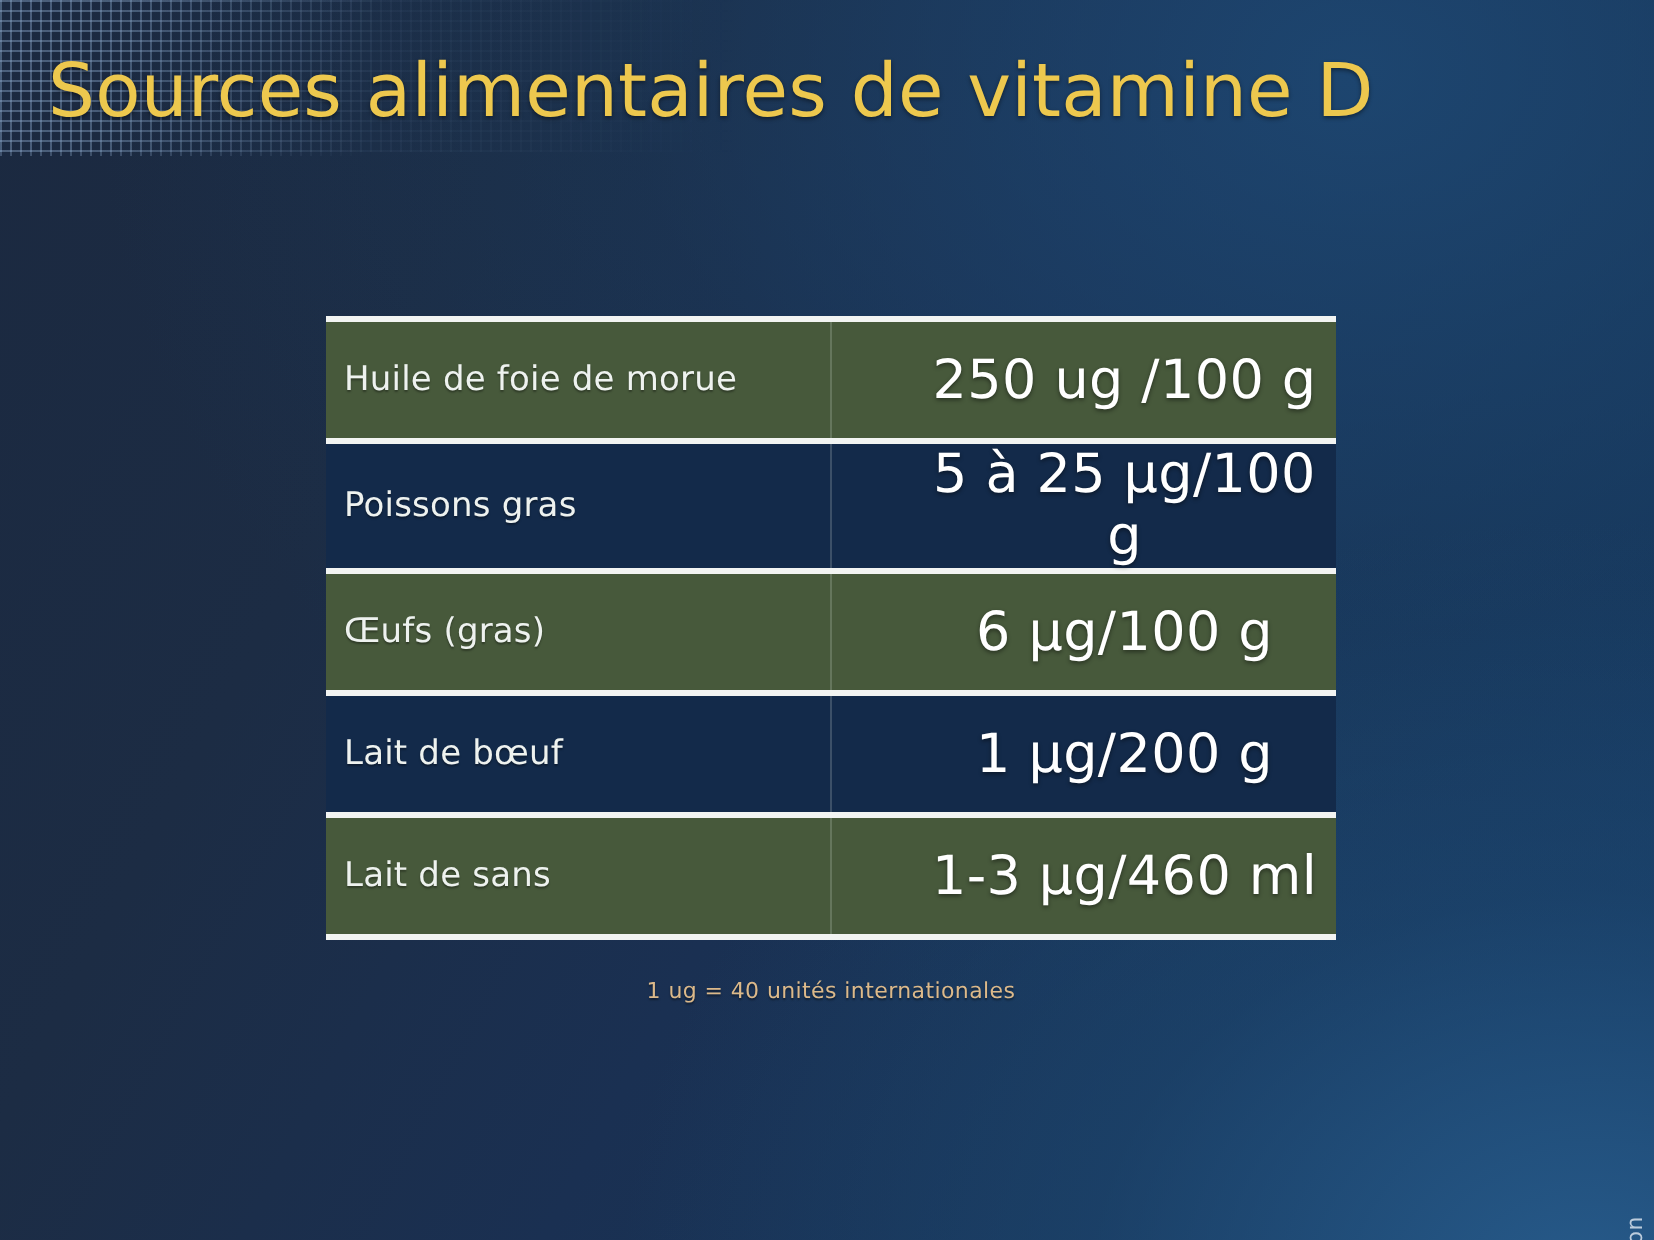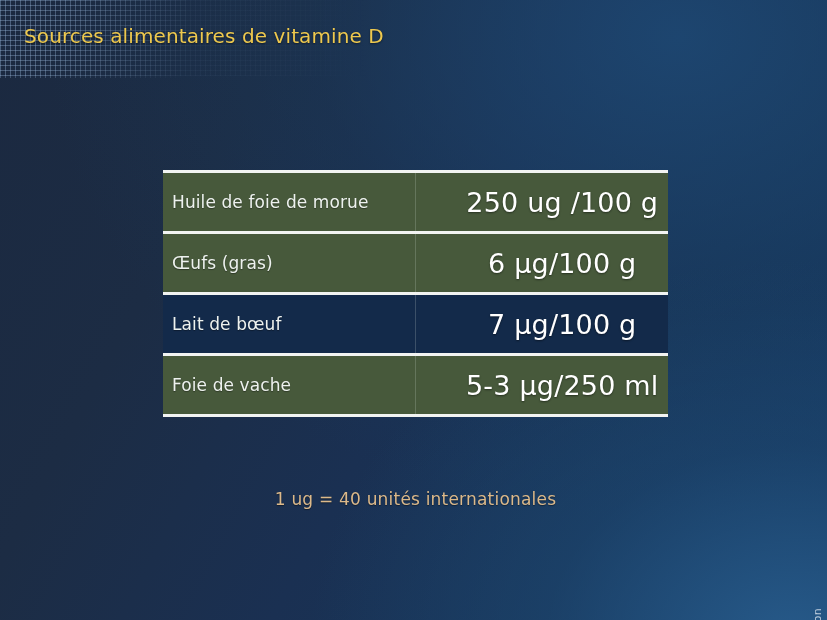--- a/index.html
+++ b/index.html
@@ -51,33 +51,33 @@
     -webkit-mask-image: linear-gradient(to right, rgba(0,0,0,0.85) 0%, rgba(0,0,0,0.35) 40%, rgba(0,0,0,0) 86%);
     mask-image: linear-gradient(to right, rgba(0,0,0,0.85) 0%, rgba(0,0,0,0.35) 40%, rgba(0,0,0,0) 86%);
     pointer-events: none;
   }
 
   
   .slide-title {
     position: absolute;
     left: 24px;
     top: 24px;
-    font-size: 20px;
+    font-size: 37px;
     font-weight: 400;
     letter-spacing: 0.1px;
     color: #edc84e;
     white-space: nowrap;
     text-shadow: 0 1px 2px rgba(0,0,0,0.45);
   }
 
   
   .table-wrap {
     position: absolute;
     left: 163px;
-    top: 170px;
+    top: 158px;
     width: 505px;
   }
 
   .nut-table {
     width: 100%;
     border-collapse: collapse;
     table-layout: fixed;
   }
 
   .nut-table tr {
@@ -116,21 +116,21 @@
     padding-left: 41px;
   }
 
   
   .table-caption {
     position: absolute;
     left: 163px;
     top: 489px;
     width: 505px;
     text-align: center;
-    font-size: 17px;
+    font-size: 11px;
     color: #dcb98a;
     letter-spacing: 0.2px;
     text-shadow: 0 1px 1px rgba(0,0,0,0.4);
   }
 
   
   .copyright-vertical {
     position: absolute;
     right: 3px;
     bottom: 12px;
@@ -153,31 +153,35 @@
 
   <div class="slide-title">Sources alimentaires de vitamine D</div>
 
   <div class="table-wrap">
     <table class="nut-table">
       <tbody>
           <tr class="row-green">
             <td class="cell-label">Huile de foie de morue</td>
             <td class="cell-value">250 ug /100 g</td>
           </tr>
+          <tr class="row-navy">
+            <td class="cell-label">Poissons gras</td>
+            <td class="cell-value">5 à 25 µg/100 g</td>
+          </tr>
           <tr class="row-green">
             <td class="cell-label">Œufs (gras)</td>
             <td class="cell-value">6 µg/100 g</td>
           </tr>
           <tr class="row-navy">
             <td class="cell-label">Lait de bœuf</td>
-            <td class="cell-value">7 µg/100 g</td>
+            <td class="cell-value">1 µg/200 g</td>
           </tr>
           <tr class="row-green">
-            <td class="cell-label">Foie de vache</td>
-            <td class="cell-value">5-3 µg/250 ml</td>
+            <td class="cell-label">Lait de sans</td>
+            <td class="cell-value">1-3 µg/460 ml</td>
           </tr>
         </tbody>
     </table>
   </div>
 
   <div class="table-caption">1 ug = 40 unités internationales</div>
 
   <div class="copyright-vertical">Toute reproduction interdite sans autorisation</div>
 
 </div>

